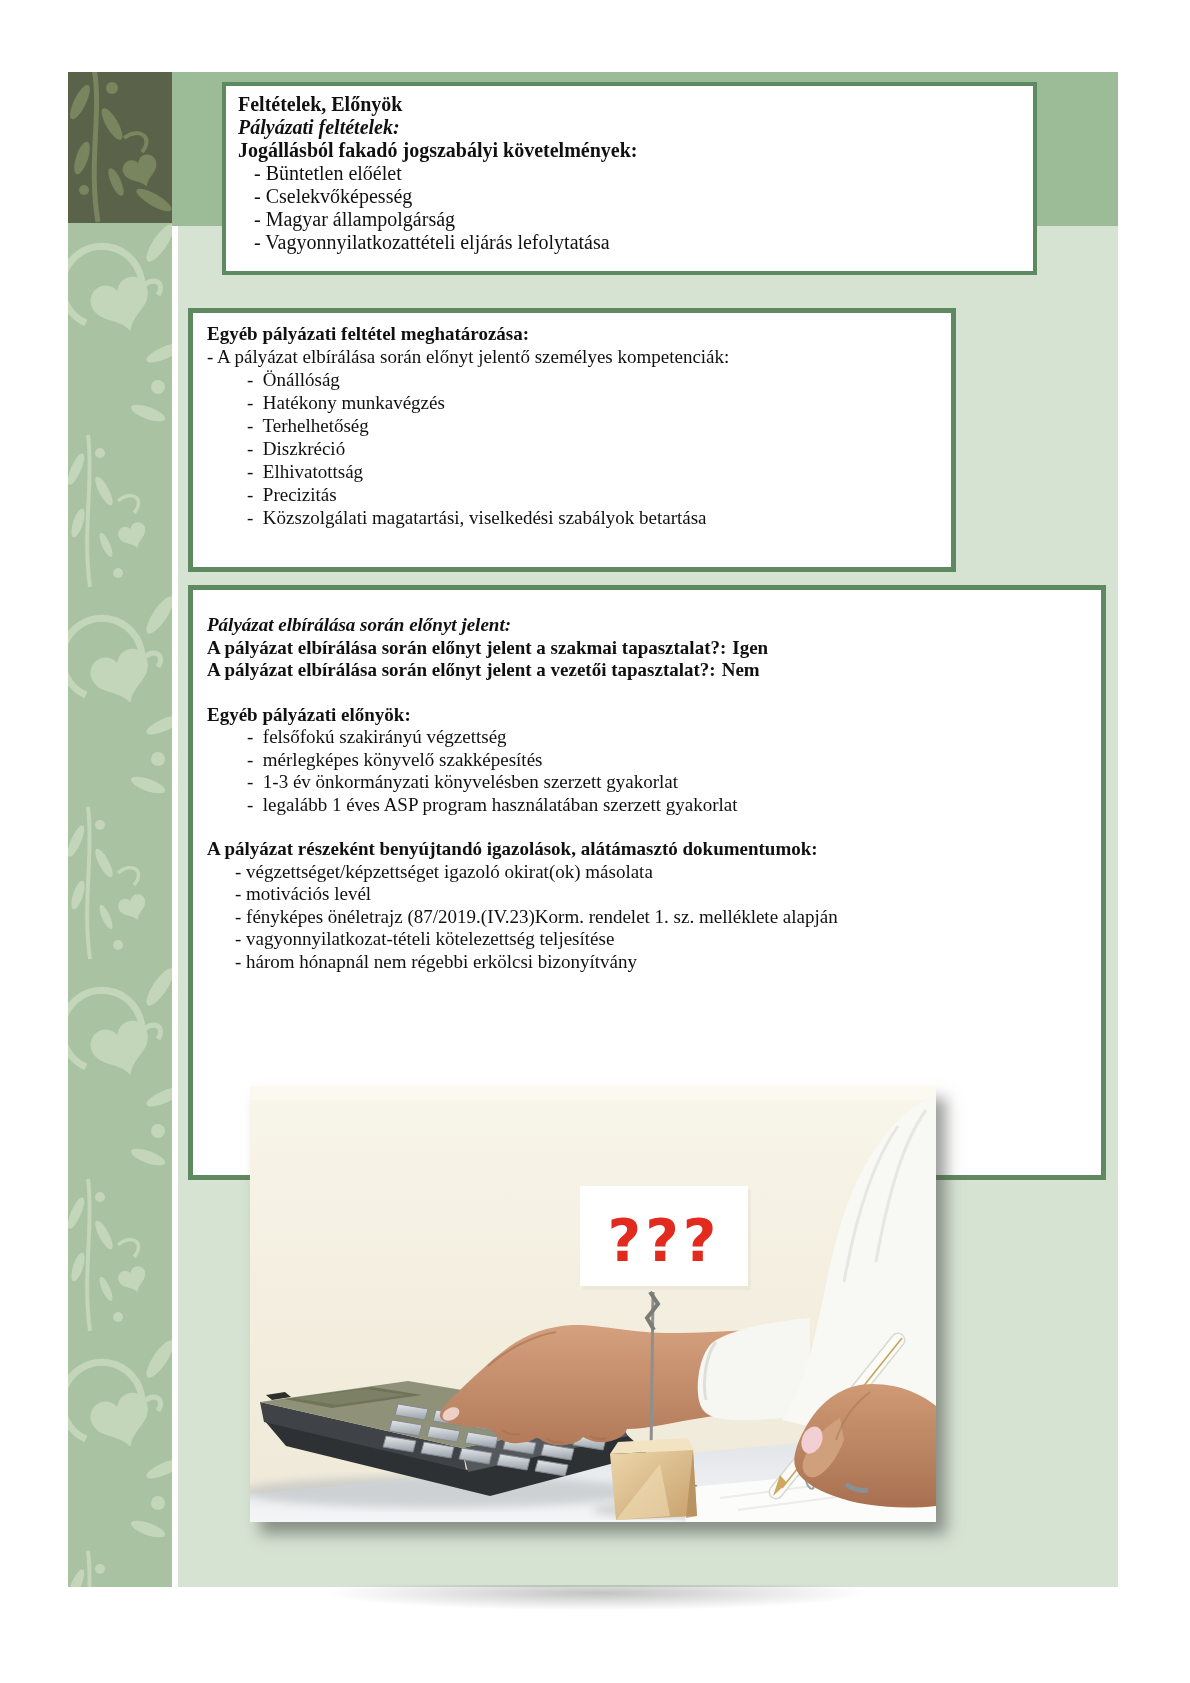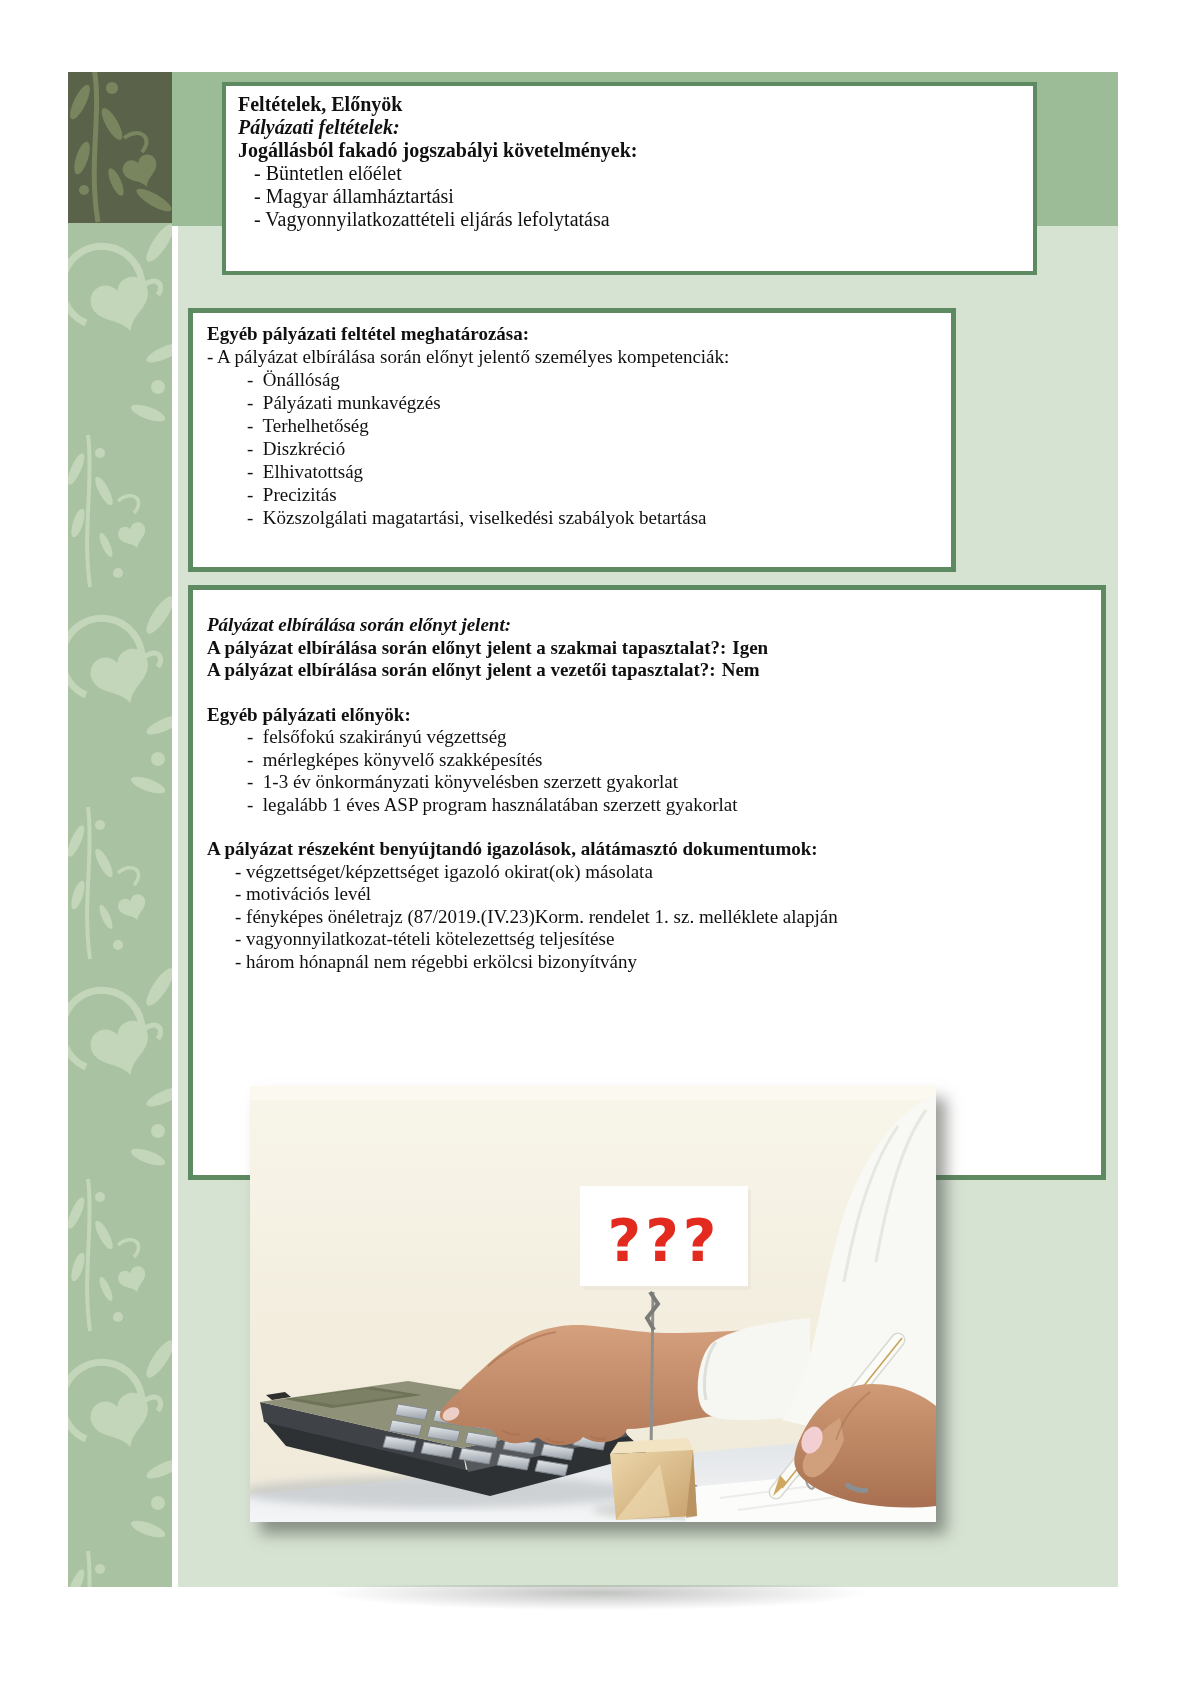--- a/index.html
+++ b/index.html
@@ -100,29 +100,30 @@
       </defs>
       <rect width="104" height="1364" fill="url(#flp)"></rect>
     </svg>
   </div>
 
   <section class="box box1">
     <p class="line b">Feltételek, Előnyök</p>
     <p class="line bi">Pályázati feltételek:</p>
     <p class="line b">Jogállásból fakadó jogszabályi követelmények:</p>
     <p class="line ind1">- Büntetlen előélet</p>
-    <p class="line ind1">- Magyar államháztartási</p>
+    <p class="line ind1">- Cselekvőképesség</p>
+    <p class="line ind1">- Magyar állampolgárság</p>
     <p class="line ind1">- Vagyonnyilatkozattételi eljárás lefolytatása</p>
   </section>
 
   <section class="box box2">
     <p class="line b">Egyéb pályázati feltétel meghatározása:</p>
     <p class="line">- A pályázat elbírálása során előnyt jelentő személyes kompetenciák:</p>
     <p class="line ind2">-  Önállóság</p>
-    <p class="line ind2">-  Pályázati munkavégzés</p>
+    <p class="line ind2">-  Hatékony munkavégzés</p>
     <p class="line ind2">-  Terhelhetőség</p>
     <p class="line ind2">-  Diszkréció</p>
     <p class="line ind2">-  Elhivatottság</p>
     <p class="line ind2">-  Precizitás</p>
     <p class="line ind2">-  Közszolgálati magatartási, viselkedési szabályok betartása</p>
   </section>
 
   <section class="box box3">
     <p class="line bi">Pályázat elbírálása során előnyt jelent:</p>
     <p class="line"><span class="b">A pályázat elbírálása során előnyt jelent a szakmai tapasztalat?:</span><span class="ans">Igen</span></p>

